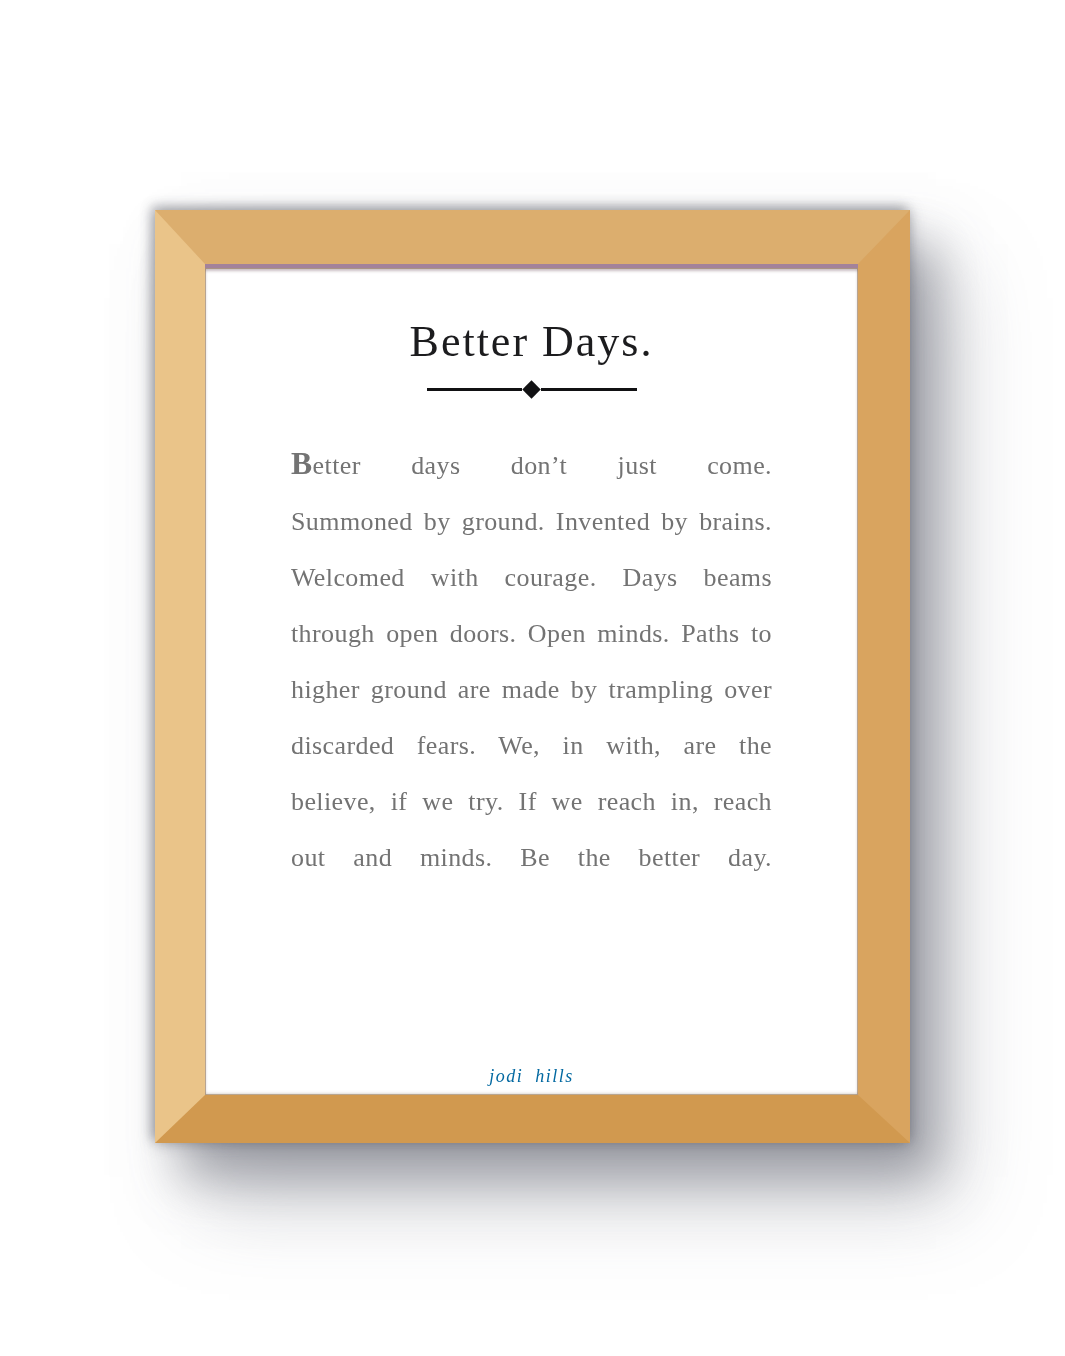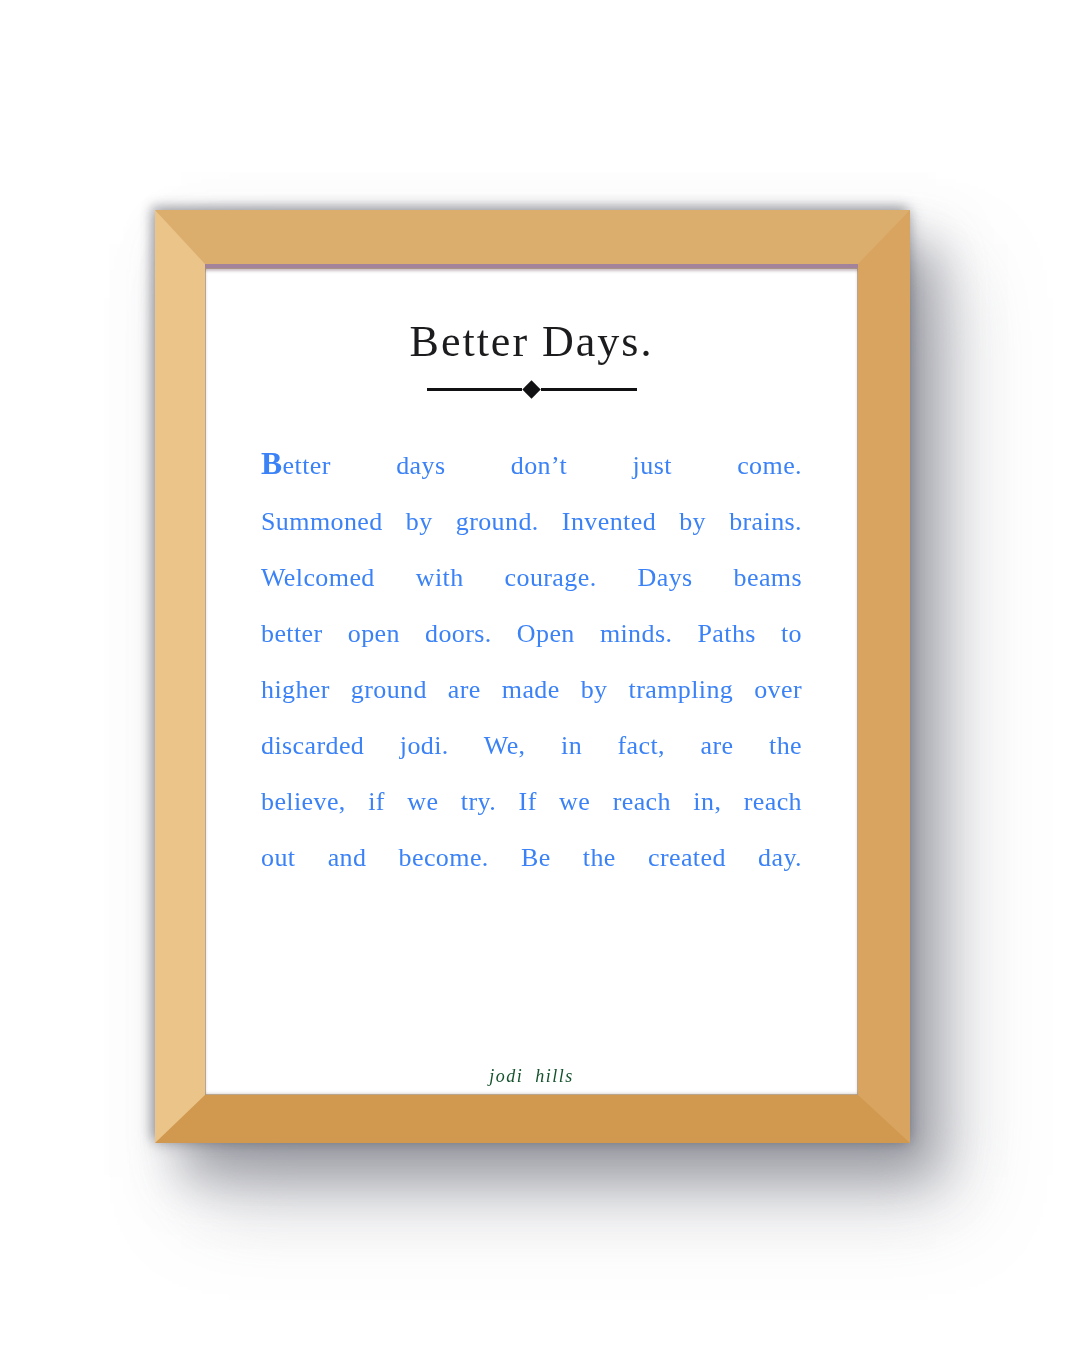--- a/index.html
+++ b/index.html
@@ -78,22 +78,22 @@
     height: 13px;
     margin: 0 3px;
     background: #111113;
     transform: rotate(45deg);
     flex: 0 0 auto;
   }
   .body {
     margin-top: 40px;
     width: 100%;
     box-sizing: border-box;
-    padding: 0 56px;
-    color: #3b82f6;
+    padding: 0 86px;
+    color: #737373;
   }
   .line {
     font-size: 26px;
     line-height: 56px;
     letter-spacing: 0.4px;
     text-align: justify;
     text-align-last: justify;
     white-space: normal;
   }
   .line.first::first-letter {
@@ -103,21 +103,21 @@
   .signature {
     position: absolute;
     left: 0;
     right: 0;
     top: 798px;
     text-align: center;
     font-style: italic;
     font-size: 18px;
     letter-spacing: 1.5px;
     word-spacing: 6px;
-    color: #14532d;
+    color: #0369a1;
   }
 </style>
 </head>
 <body>
 
 <div class="stage">
   <div class="frame">
     <div class="paper">
 
       <h1 class="title">Better Days.</h1>
@@ -125,24 +125,24 @@
       <div class="divider">
         <span class="rule"></span>
         <span class="diamond"></span>
         <span class="rule"></span>
       </div>
 
       <div class="body">
         <div class="line first">Better days don’t just come.</div>
         <div class="line">Summoned by ground.  Invented by brains.</div>
         <div class="line">Welcomed with courage.  Days beams</div>
-        <div class="line">better open doors. Open minds. Paths to</div>
+        <div class="line">through open doors. Open minds. Paths to</div>
         <div class="line">higher ground are made by trampling over</div>
-        <div class="line">discarded jodi.  We, in fact, are the</div>
+        <div class="line">discarded fears.  We, in with, are the</div>
         <div class="line">believe, if we try.  If we reach in, reach</div>
-        <div class="line">out and become.  Be the created day.</div>
+        <div class="line">out and minds.  Be the better day.</div>
       </div>
 
       <div class="signature">jodi hills</div>
 
     </div>
   </div>
 </div>
 
 </body></html>

